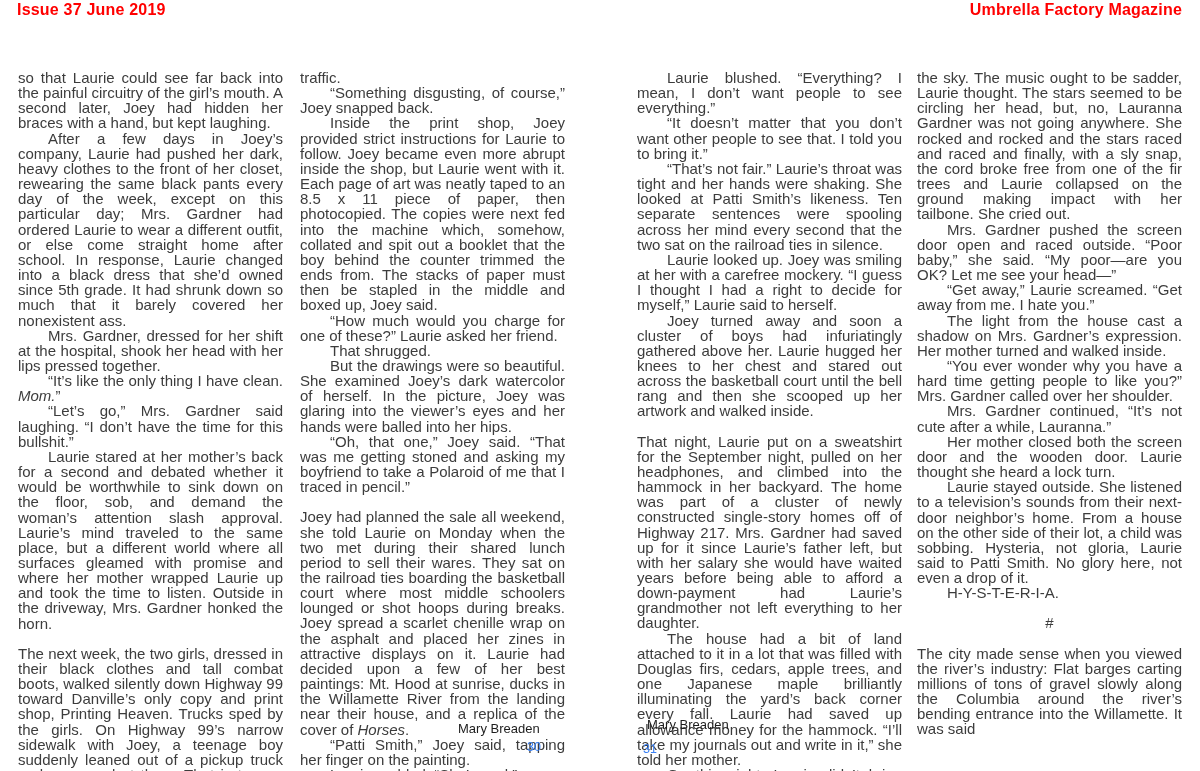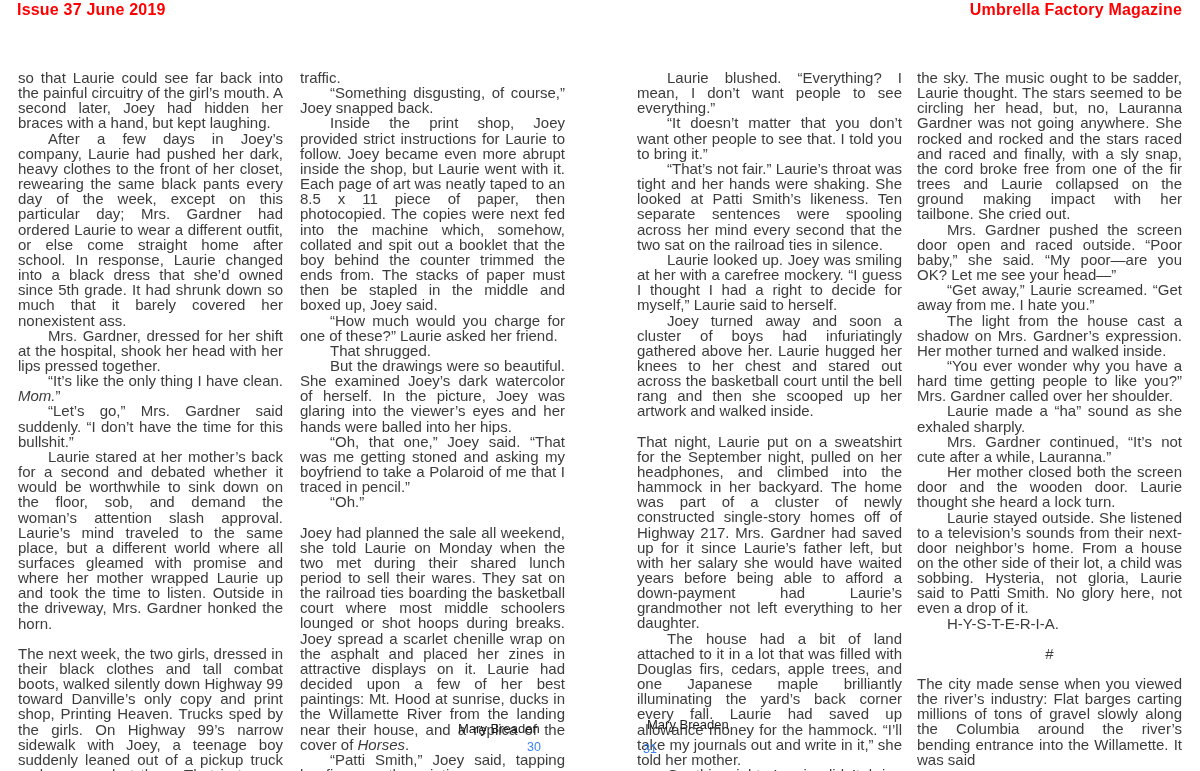--- a/index.html
+++ b/index.html
@@ -66,34 +66,33 @@
 
 <div class="page-header-left">Issue 37 June 2019</div>
 
 <div class="page-header-right">Umbrella Factory Magazine</div>
 
 <div id="column-1" class="text-column">
     <p><span>so that Laurie could see far back into the painful circuitry of the girl’s mouth. A second later, Joey had hidden her braces with a hand, but kept laughing.</span></p>
     <p class="indent"><span>After a few days in Joey’s company, Laurie had pushed her dark, heavy clothes to the front of her closet, rewearing the same black pants every day of the week, except on this particular day; Mrs. Gardner had ordered Laurie to wear a different outfit, or else come straight home after school. In response, Laurie changed into a black dress that she’d owned since 5th grade. It had shrunk down so much that it barely covered her nonexistent ass.</span></p>
     <p class="indent"><span>Mrs. Gardner, dressed for her shift at the hospital, shook her head with her lips pressed together.</span></p>
     <p class="indent"><span>“It’s like the only thing I have clean. </span><em>Mom.</em><span>”</span></p>
-    <p class="indent"><span>“Let’s go,” Mrs. Gardner said suddenly. “I don’t have the time for this bullshit.”</span></p>
+    <p class="indent"><span>“Let’s go,” Mrs. Gardner said laughing. “I don’t have the time for this bullshit.”</span></p>
     <p class="indent"><span>Laurie stared at her mother’s back for a second and debated whether it would be worthwhile to sink down on the floor, sob, and demand the woman’s attention slash approval. Laurie’s mind traveled to the same place, but a different world where all surfaces gleamed with promise and where her mother wrapped Laurie up and took the time to listen. Outside in the driveway, Mrs. Gardner honked the horn.</span></p>
     <p class="gap"><span>The next week, the two girls, dressed in their black clothes and tall combat boots, walked silently down Highway 99 toward Danville’s only copy and print shop, Printing Heaven. Trucks sped by the girls. On Highway 99’s narrow sidewalk with Joey, a teenage boy suddenly leaned out of a pickup truck and screamed at them. That is to say, he screamed something the girls were meant to hear and be shocked by, which, in turn, would presumably entertain the boy. Joey mechanically lifted an arm with her middle finger raised.</span></p>
     <p class="indent"><span>“What did he say?” Laurie shouted over the</span></p>
   </div>
 <div id="column-2" class="text-column">
     <p><span>traffic.</span></p>
     <p class="indent"><span>“Something disgusting, of course,” Joey snapped back.</span></p>
     <p class="indent"><span>Inside the print shop, Joey provided strict instructions for Laurie to follow. Joey became even more abrupt inside the shop, but Laurie went with it. Each page of art was neatly taped to an 8.5 x 11 piece of paper, then photocopied. The copies were next fed into the machine which, somehow, collated and spit out a booklet that the boy behind the counter trimmed the ends from. The stacks of paper must then be stapled in the middle and boxed up, Joey said.</span></p>
     <p class="indent"><span>“How much would you charge for one of these?” Laurie asked her friend.</span></p>
     <p class="indent"><span>That shrugged.</span></p>
     <p class="indent"><span>But the drawings were so beautiful. She examined Joey’s dark watercolor of herself. In the picture, Joey was glaring into the viewer’s eyes and her hands were balled into her hips.</span></p>
     <p class="indent"><span>“Oh, that one,” Joey said. “That was me getting stoned and asking my boyfriend to take a Polaroid of me that I traced in pencil.”</span></p>
-    <p class="indent"><span>“Oh.”</span></p>
     <p class="gap"><span>Joey had planned the sale all weekend, she told Laurie on Monday when the two met during their shared lunch period to sell their wares. They sat on the railroad ties boarding the basketball court where most middle schoolers lounged or shot hoops during breaks. Joey spread a scarlet chenille wrap on the asphalt and placed her zines in attractive displays on it. Laurie had decided upon a few of her best paintings: Mt. Hood at sunrise, ducks in the Willamette River from the landing near their house, and a replica of the cover of </span><em>Horses</em><span>.</span></p>
     <p class="indent"><span>“Patti Smith,” Joey said, tapping her finger on the painting.</span></p>
     <p class="indent"><span>Laurie nodded. “She’s cool.”</span></p>
     <p class="indent"><span>“What else you got?”</span></p>
   </div>
 <div id="column-3" class="text-column">
     <p class="indent"><span>Laurie blushed. “Everything? I mean, I don’t want people to see everything.”</span></p>
     <p class="indent"><span>“It doesn’t matter that you don’t want other people to see that. I told you to bring it.”</span></p>
     <p class="indent"><span>“That’s not fair.” Laurie’s throat was tight and her hands were shaking. She looked at Patti Smith’s likeness. Ten separate sentences were spooling across her mind every second that the two sat on the railroad ties in silence.</span></p>
     <p class="indent"><span>Laurie looked up. Joey was smiling at her with a carefree mockery. “I guess I thought I had a right to decide for myself,” Laurie said to herself.</span></p>
@@ -101,21 +100,20 @@
     <p class="gap"><span>That night, Laurie put on a sweatshirt for the September night, pulled on her headphones, and climbed into the hammock in her backyard. The home was part of a cluster of newly constructed single-story homes off of Highway 217. Mrs. Gardner had saved up for it since Laurie’s father left, but with her salary she would have waited years before being able to afford a down-payment had Laurie’s grandmother not left everything to her daughter.</span></p>
     <p class="indent"><span>The house had a bit of land attached to it in a lot that was filled with Douglas firs, cedars, apple trees, and one Japanese maple brilliantly illuminating the yard’s back corner every fall. Laurie had saved up allowance money for the hammock. “I’ll take my journals out and write in it,” she told her mother.</span></p>
     <p class="indent"><span>On this night, Laurie didn’t bring her notebook with her. She just rocked and looked up at</span></p>
   </div>
 <div id="column-4" class="text-column">
     <p><span>the sky. The music ought to be sadder, Laurie thought. The stars seemed to be circling her head, but, no, Lauranna Gardner was not going anywhere. She rocked and rocked and the stars raced and raced and finally, with a sly snap, the cord broke free from one of the fir trees and Laurie collapsed on the ground making impact with her tailbone. She cried out.</span></p>
     <p class="indent"><span>Mrs. Gardner pushed the screen door open and raced outside. “Poor baby,” she said. “My poor—are you OK? Let me see your head—”</span></p>
     <p class="indent"><span>“Get away,” Laurie screamed. “Get away from me. I hate you.”</span></p>
     <p class="indent"><span>The light from the house cast a shadow on Mrs. Gardner’s expression. Her mother turned and walked inside.</span></p>
     <p class="indent"><span>“You ever wonder why you have a hard time getting people to like you?” Mrs. Gardner called over her shoulder.</span></p>
-    <p class="indent"><span>Laurie made a “ha” sound as she exhaled sharply.</span></p>
     <p class="indent"><span>Mrs. Gardner continued, “It’s not cute after a while, Lauranna.”</span></p>
     <p class="indent"><span>Her mother closed both the screen door and the wooden door. Laurie thought she heard a lock turn.</span></p>
     <p class="indent"><span>Laurie stayed outside. She listened to a television’s sounds from their next-door neighbor’s home. From a house on the other side of their lot, a child was sobbing. Hysteria, not gloria, Laurie said to Patti Smith. No glory here, not even a drop of it.</span></p>
     <p class="indent"><span>H-Y-S-T-E-R-I-A.</span></p>
     <p class="gap center"><span>#</span></p>
     <p class="gap"><span>The city made sense when you viewed the river’s industry: Flat barges carting millions of tons of gravel slowly along the Columbia around the river’s bending entrance into the Willamette. It was said</span></p>
   </div>
 
 <div id="footer-author-left" class="footer-author">Mary Breaden</div>
 

